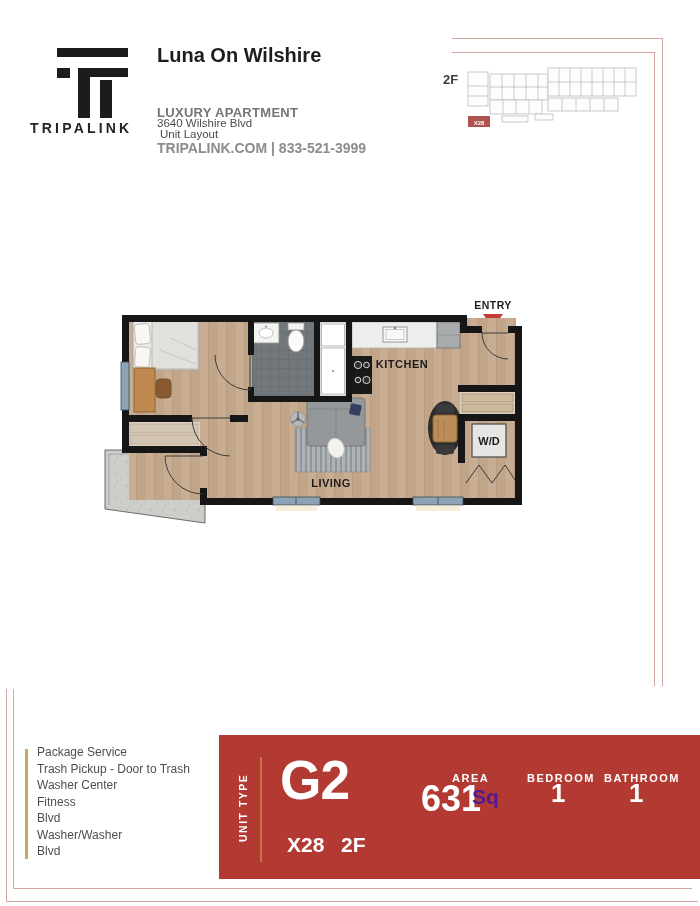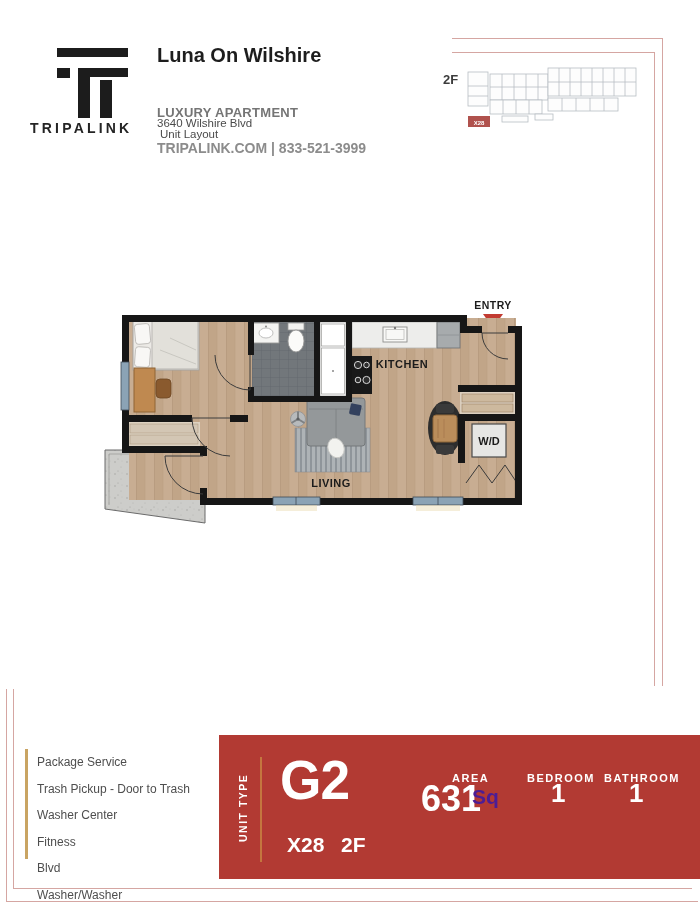--- a/index.html
+++ b/index.html
@@ -14,21 +14,21 @@
   .prop-sub{position:absolute;left:160px;top:88px;font-size:11.5px;font-weight:normal;color:#4b4b4b;margin-top:40px;}
   .prop-cat{position:absolute;left:157px;top:105px;font-size:13px;font-weight:bold;color:#757575;letter-spacing:.3px;}
   .prop-contact{position:absolute;left:157px;top:140px;font-size:14px;font-weight:bold;color:#8c8c8c;}
   
   .pline{position:absolute;background:#d5a6a2;}
   
   .floor-label{position:absolute;left:443px;top:72px;font-size:13px;font-weight:bold;color:#3c3c3c;}
   
   .amen-bar{position:absolute;left:25px;top:749px;width:2.5px;height:110px;background:#c9a463;}
   .amen-list{position:absolute;left:37px;top:744px;}
-  .amen-item{font-size:12px;line-height:16.5px;color:#4e4e4e;margin-top:10px;}
+  .amen-item{font-size:12px;line-height:16.5px;color:#4e4e4e;}
   
   .banner{position:absolute;left:219px;top:735px;width:481px;height:144px;background:#b23a33;}
   .unit-type-vert{position:absolute;left:237px;top:757px;width:16px;height:102px;
       writing-mode:vertical-rl;transform:rotate(180deg);font-size:10.5px;font-weight:bold;
       letter-spacing:1.5px;color:#fff;text-align:center;}
   .banner-accent{position:absolute;left:260px;top:757px;width:2px;height:105px;background:#c4763f;}
   .g2{position:absolute;left:280px;top:752px;font-size:56px;font-weight:800;line-height:1;
       letter-spacing:-1px;color:#fff;transform:scaleX(.95);transform-origin:left top;}
   .unitnum{position:absolute;left:287px;top:833px;font-size:21px;font-weight:bold;color:#fff;}
   .unitfloor{position:absolute;left:341px;top:833px;font-size:21px;font-weight:bold;color:#fff;}

